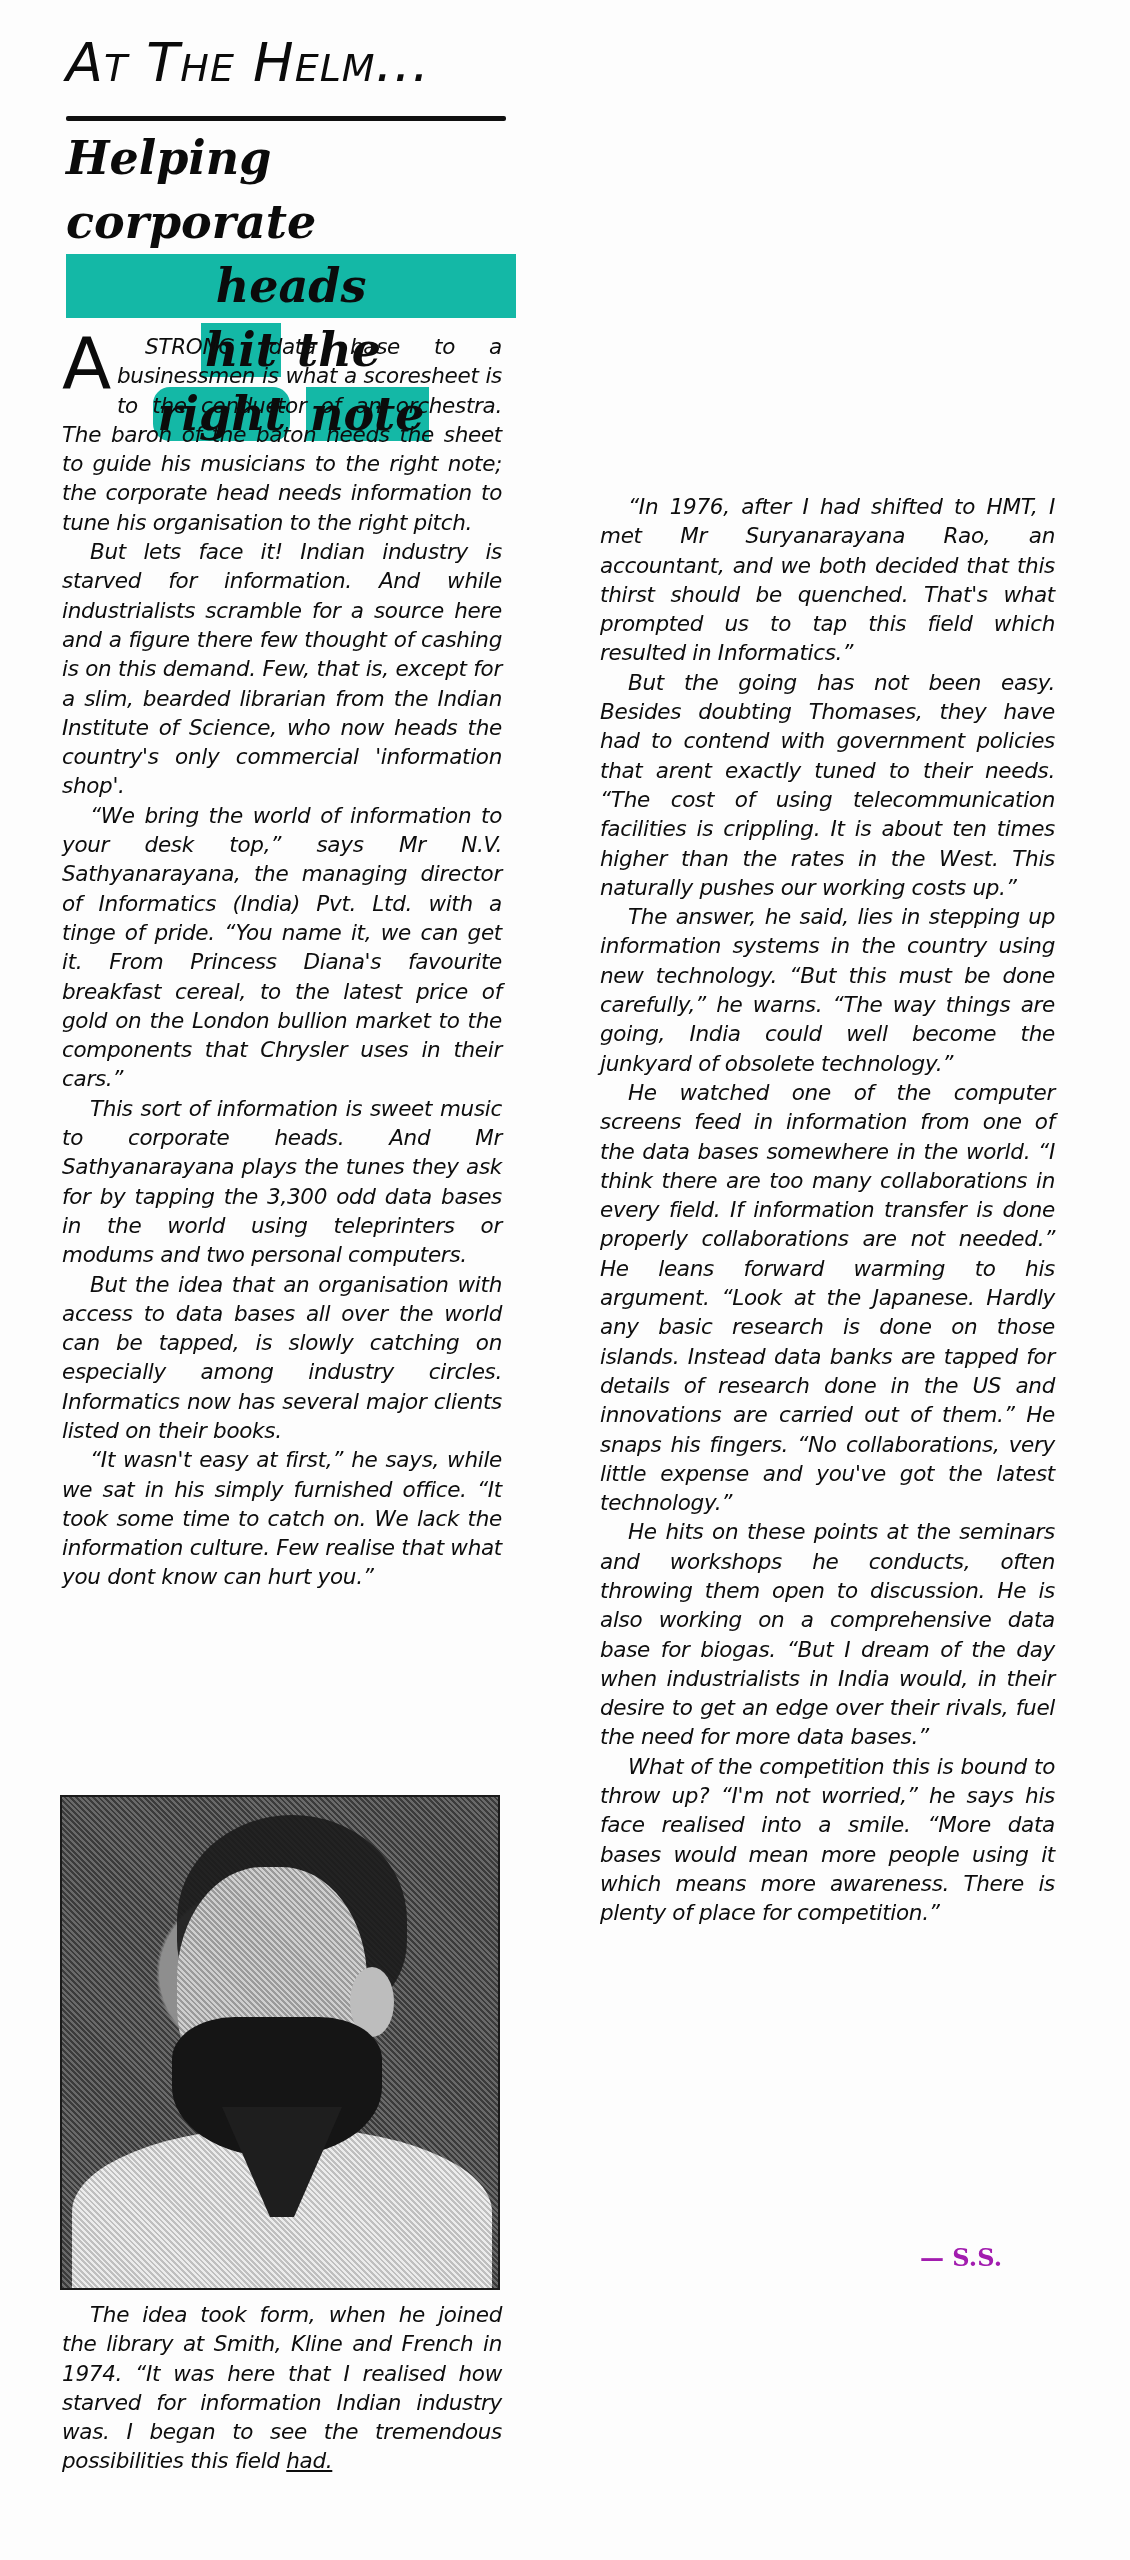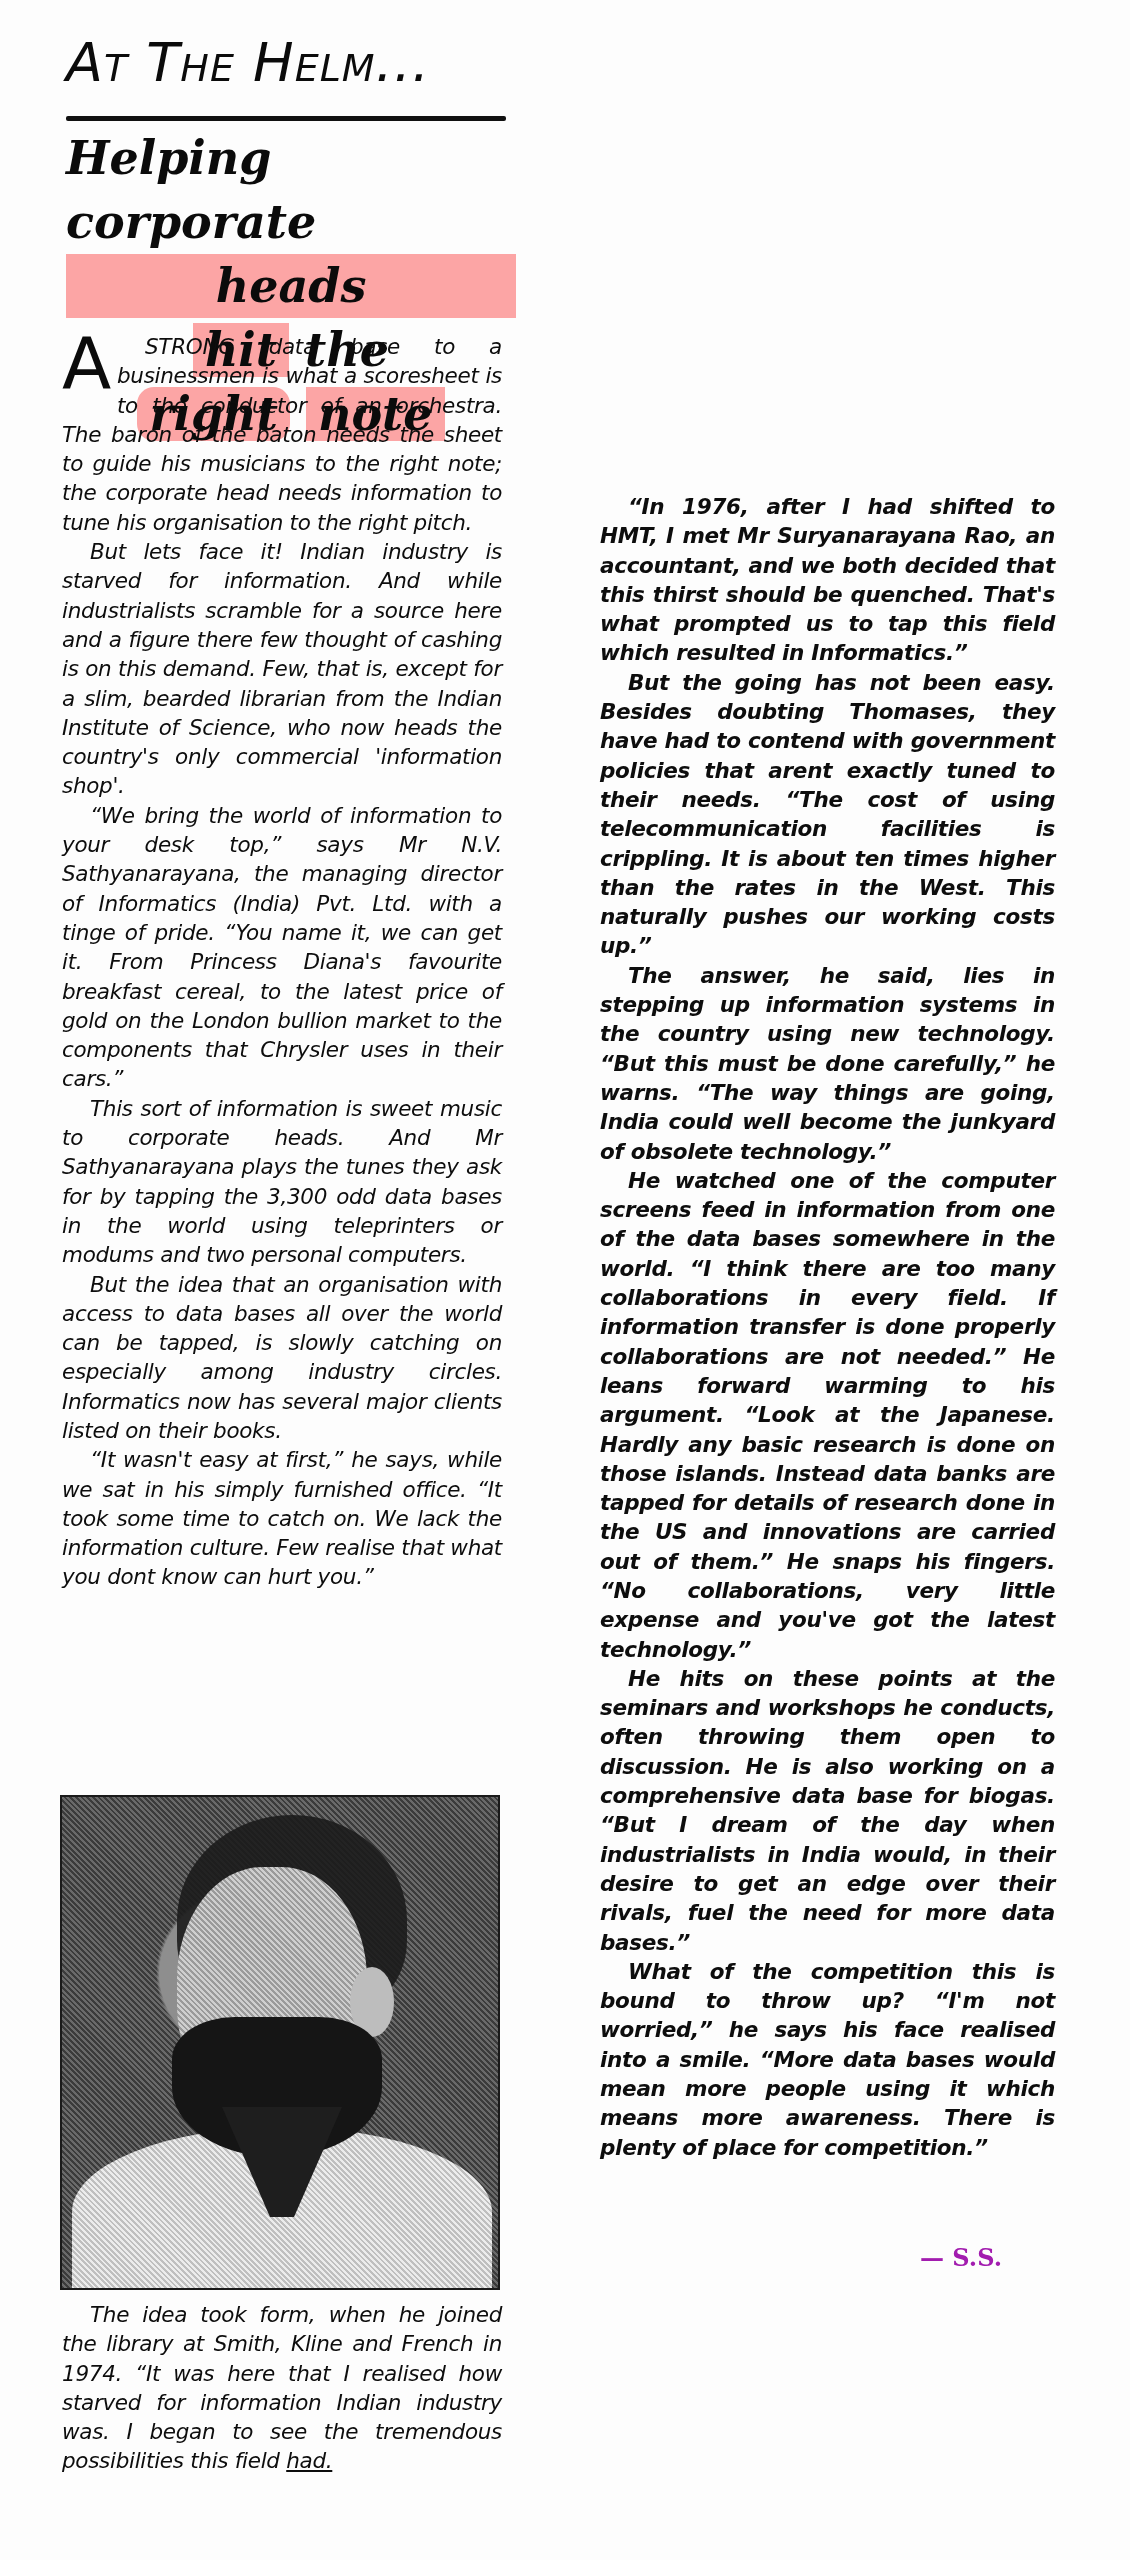--- a/index.html
+++ b/index.html
@@ -45,38 +45,38 @@
       font-family: "DejaVu Serif", serif;
       font-weight: bold;
       font-style: italic;
       font-size: 46px;
       line-height: 64px;
       text-align: center;
       color: #0b0b0b;
     }
     .headline span { display: block; }
     .headline .l1 { text-align: justify; text-align-last: justify; }
-    .headline .shade { background: #fca5a5; padding: 0 12px; }
+    .headline .shade { background: #14b8a6; padding: 0 4px; }
 
     
     .col {
       position: absolute;
       font-family: "DejaVu Sans", sans-serif;
       font-style: italic;
       font-size: 21.5px;
       line-height: 29.3px;
       text-align: justify;
       color: #0d0d0d;
       letter-spacing: -0.3px;
     }
     .col p { margin: 0; text-indent: 28px; }
     .col-left-top { left: 62px; top: 332px; width: 440px; }
     .col-left-bottom { left: 62px; top: 2300px; width: 440px; }
     .col-right { left: 600px; top: 492px; width: 455px; }
-    .col-right p { text-indent: 28px; font-weight: bold; }
+    .col-right p { text-indent: 28px; }
 
     .dropcap {
       float: left;
       font-family: "DejaVu Sans", sans-serif;
       font-style: normal;
       font-weight: normal;
       font-size: 72px;
       line-height: 58px;
       margin: 2px 6px 0 -28px;
       color: #0b0b0b;

